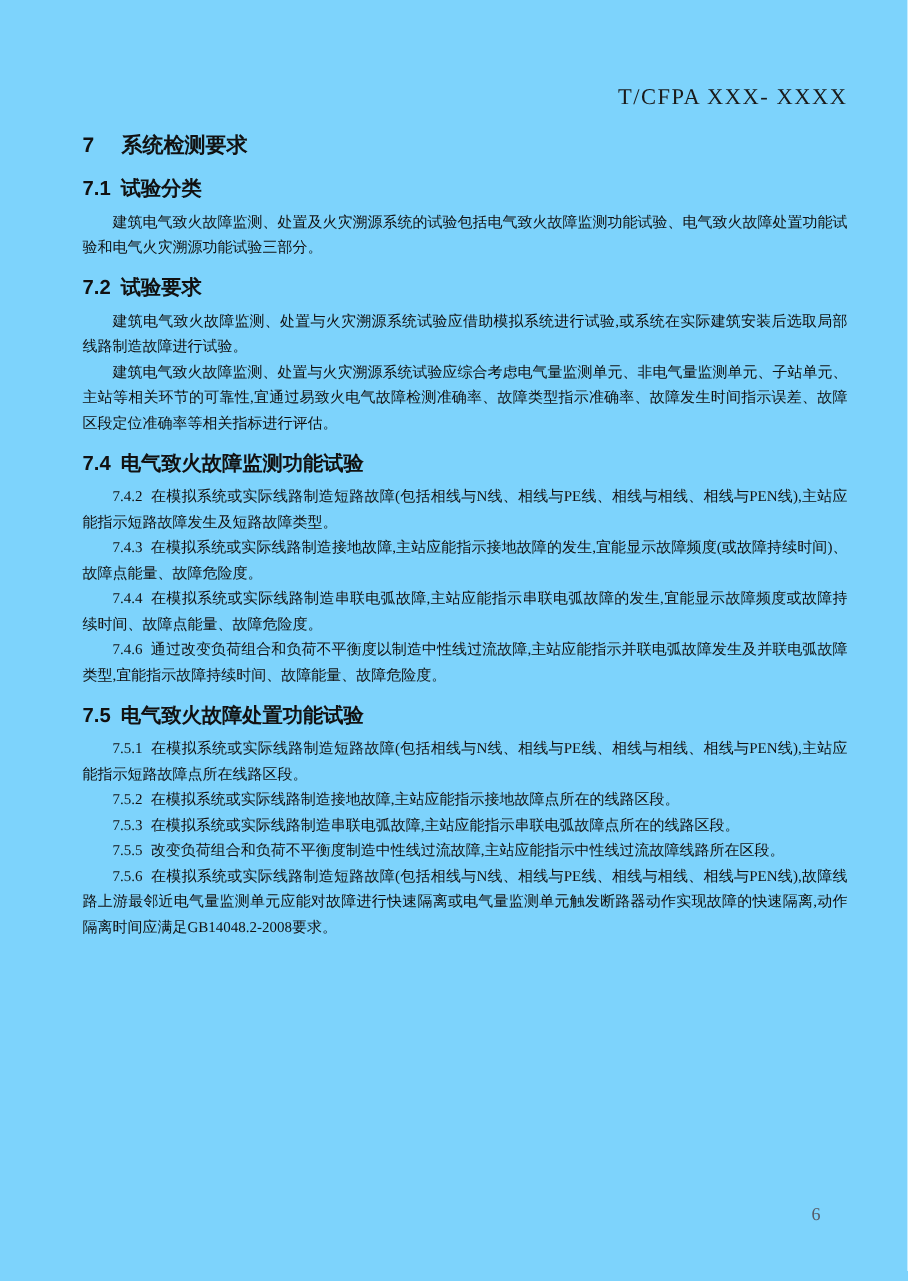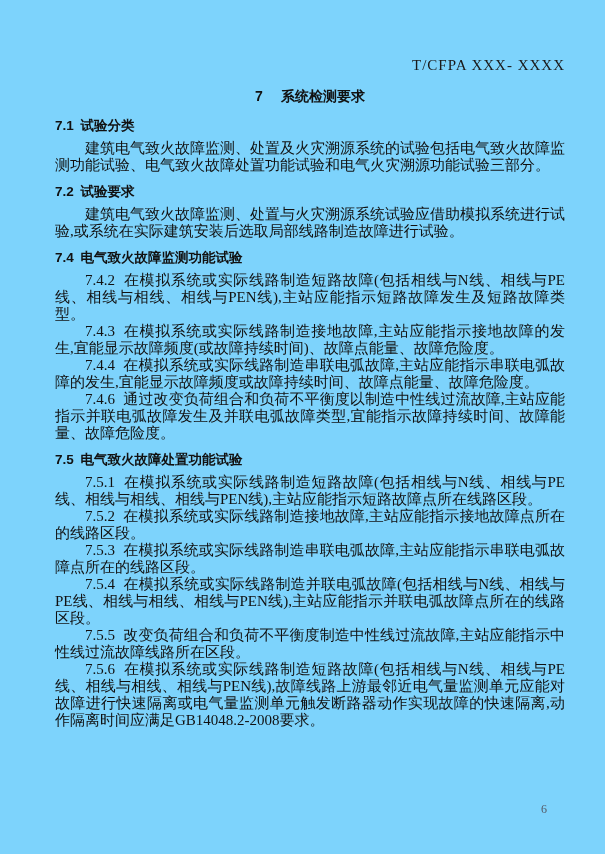--- a/index.html
+++ b/index.html
@@ -26,34 +26,33 @@
     color: #1a1a1a;
     font-family: "Liberation Serif", "DejaVu Serif", serif;
   }
   h1.chapter-heading {
     font-family: "Liberation Sans", "DejaVu Sans", sans-serif;
     font-size: 14px;
     font-weight: bold;
     line-height: 20px;
     margin: 12px 0 10px 0;
     color: #111111;
-    text-align: center;
   }
   h1.chapter-heading .chapter-num { margin-right: 1.3em; }
   h2.section-heading {
     font-family: "Liberation Sans", "DejaVu Sans", sans-serif;
     font-size: 13.5px;
     font-weight: bold;
     line-height: 19px;
     margin: 8px 0 5px 0;
     color: #111111;
   }
   h2.section-heading .sec-num { margin-right: 0.5em; }
   p.body-para, p.clause {
-    font-size: 15px;
+    font-size: 10px;
     line-height: 17px;
     margin: 0;
     text-align: justify;
     text-indent: 2em;
     color: #111111;
   }
   p.clause .clause-num { margin-right: 0.55em; }
   .page-footer {
     position: absolute;
     top: 802px;
@@ -79,20 +78,21 @@
   <h2 class="section-heading">
     <span class="sec-num">7.1</span><span>试验分类</span>
   </h2>
   <p class="body-para">建筑电气致火故障监测、处置及火灾溯源系统的试验包括电气致火故障监测功能试验、电气致火故障处置功能试验和电气火灾溯源功能试验三部分。</p>
 
   <h2 class="section-heading">
     <span class="sec-num">7.2</span><span>试验要求</span>
   </h2>
   <p class="body-para">建筑电气致火故障监测、处置与火灾溯源系统试验应借助模拟系统进行试验,或系统在实际建筑安装后选取局部线路制造故障进行试验。</p>
 
+  <p class="body-para">建筑电气致火故障监测、处置与火灾溯源系统试验应综合考虑电气量监测单元、非电气量监测单元、子站单元、主站等相关环节的可靠性,宜通过易致火电气故障检测准确率、故障类型指示准确率、故障发生时间指示误差、故障区段定位准确率等相关指标进行评估。</p>
 
   <h2 class="section-heading">
     <span class="sec-num">7.4</span><span>电气致火故障监测功能试验</span>
   </h2>
   <p class="clause">
     <span class="clause-num">7.4.2</span><span>在模拟系统或实际线路制造短路故障(包括相线与N线、相线与PE线、相线与相线、相线与PEN线),主站应能指示短路故障发生及短路故障类型。</span>
   </p>
   <p class="clause">
     <span class="clause-num">7.4.3</span><span>在模拟系统或实际线路制造接地故障,主站应能指示接地故障的发生,宜能显示故障频度(或故障持续时间)、故障点能量、故障危险度。</span>
   </p>
@@ -109,23 +109,20 @@
   <p class="clause">
     <span class="clause-num">7.5.1</span><span>在模拟系统或实际线路制造短路故障(包括相线与N线、相线与PE线、相线与相线、相线与PEN线),主站应能指示短路故障点所在线路区段。</span>
   </p>
   <p class="clause">
     <span class="clause-num">7.5.2</span><span>在模拟系统或实际线路制造接地故障,主站应能指示接地故障点所在的线路区段。</span>
   </p>
   <p class="clause">
     <span class="clause-num">7.5.3</span><span>在模拟系统或实际线路制造串联电弧故障,主站应能指示串联电弧故障点所在的线路区段。</span>
   </p>
   <p class="clause">
-    <span class="clause-num">7.5.4</span><span>在模拟系统或实际线路制造并联电弧故障(包括相线与N线、相线与PE线、相线与相线、相线与PEN线),主站应能指示并联电弧故障点所在的线路区段。</span>
-  </p>
-  <p class="clause">
     <span class="clause-num">7.5.5</span><span>改变负荷组合和负荷不平衡度制造中性线过流故障,主站应能指示中性线过流故障线路所在区段。</span>
   </p>
   <p class="clause">
     <span class="clause-num">7.5.6</span><span>在模拟系统或实际线路制造短路故障(包括相线与N线、相线与PE线、相线与相线、相线与PEN线),故障线路上游最邻近电气量监测单元应能对故障进行快速隔离或电气量监测单元触发断路器动作实现故障的快速隔离,动作隔离时间应满足GB14048.2-2008要求。</span>
   </p>
 
   <div class="page-footer">
     <span>6</span>
   </div>
 

